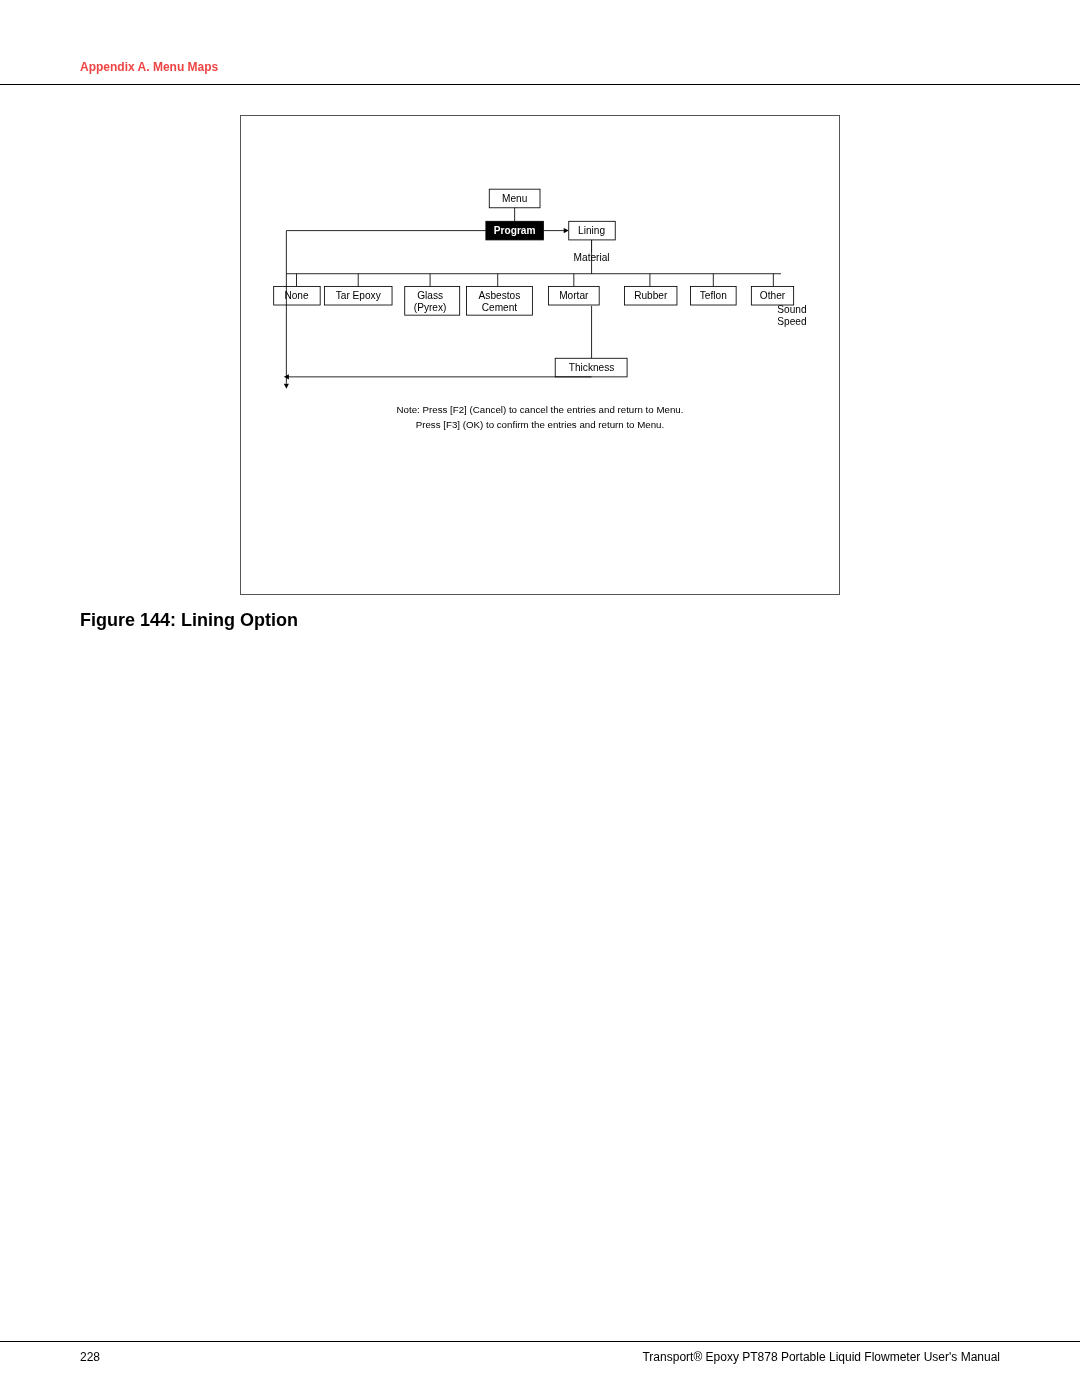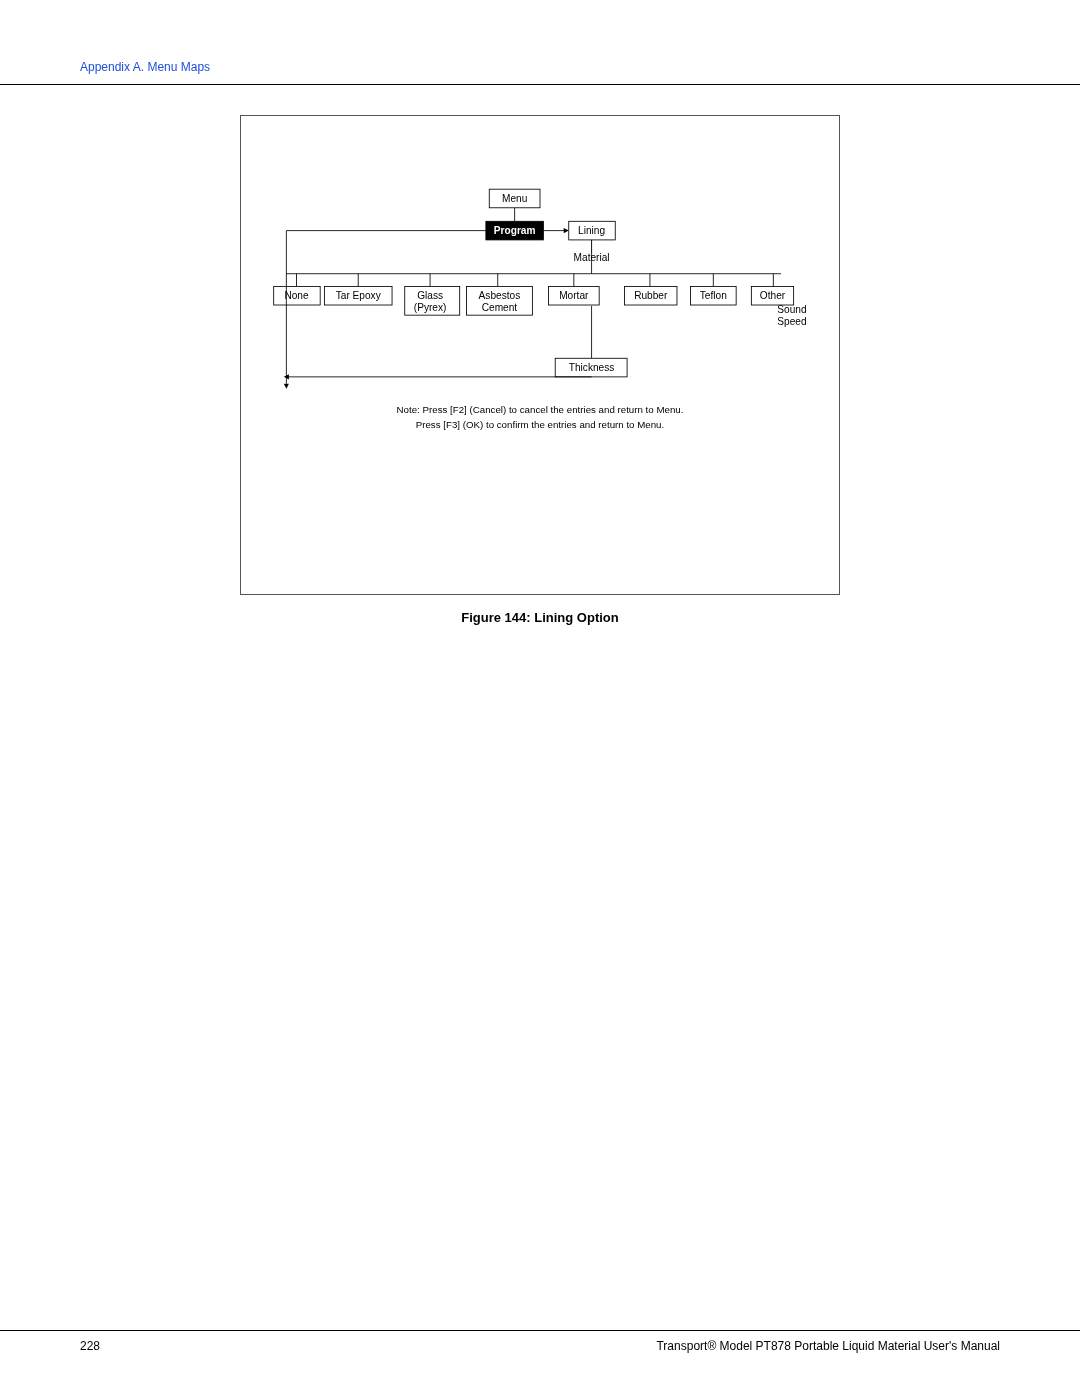--- a/index.html
+++ b/index.html
@@ -15,21 +15,22 @@
 
     
     .page-header {
       padding: 60px 80px 10px 80px;
       border-bottom: 1px solid #000;
       display: flex;
       align-items: center;
     }
     .header-text {
       font-size: 12px;
-      color: #1d4ed8;
+      color: #ef4444;
+      font-weight: bold;
     }
 
     
     .main-content {
       padding: 30px 80px;
     }
 
     
     .diagram-box {
       border: 1px solid #555;
@@ -42,30 +43,30 @@
 
     
     .diagram-svg-container {
       width: 100%;
       display: flex;
       justify-content: center;
     }
 
     
     .figure-caption {
-      text-align: center;
+      text-align: left;
       margin-top: 15px;
-      font-size: 13px;
+      font-size: 18px;
       font-weight: bold;
     }
 
     
     .page-footer {
       position: absolute;
-      bottom: 44px;
+      bottom: 33px;
       left: 0;
       right: 0;
       padding: 0 80px;
       border-top: 1px solid #000;
       padding-top: 8px;
       display: flex;
       justify-content: space-between;
       align-items: center;
       font-size: 12px;
     }
@@ -161,14 +162,14 @@
         <text x="330" y="302" text-anchor="middle" font-family="Arial" font-size="11.5">Press [F3] (OK) to confirm the entries and return to Menu.</text>
       </svg>
     </div>
   </div>
 
   <p class="figure-caption">Figure 144: Lining Option</p>
 </div>
 
 <div class="page-footer">
   <span>228</span>
-  <span>Transport® Model PT878 Portable Liquid Material User's Manual</span>
+  <span>Transport® Epoxy PT878 Portable Liquid Flowmeter User's Manual</span>
 </div>
 
 </body></html>

